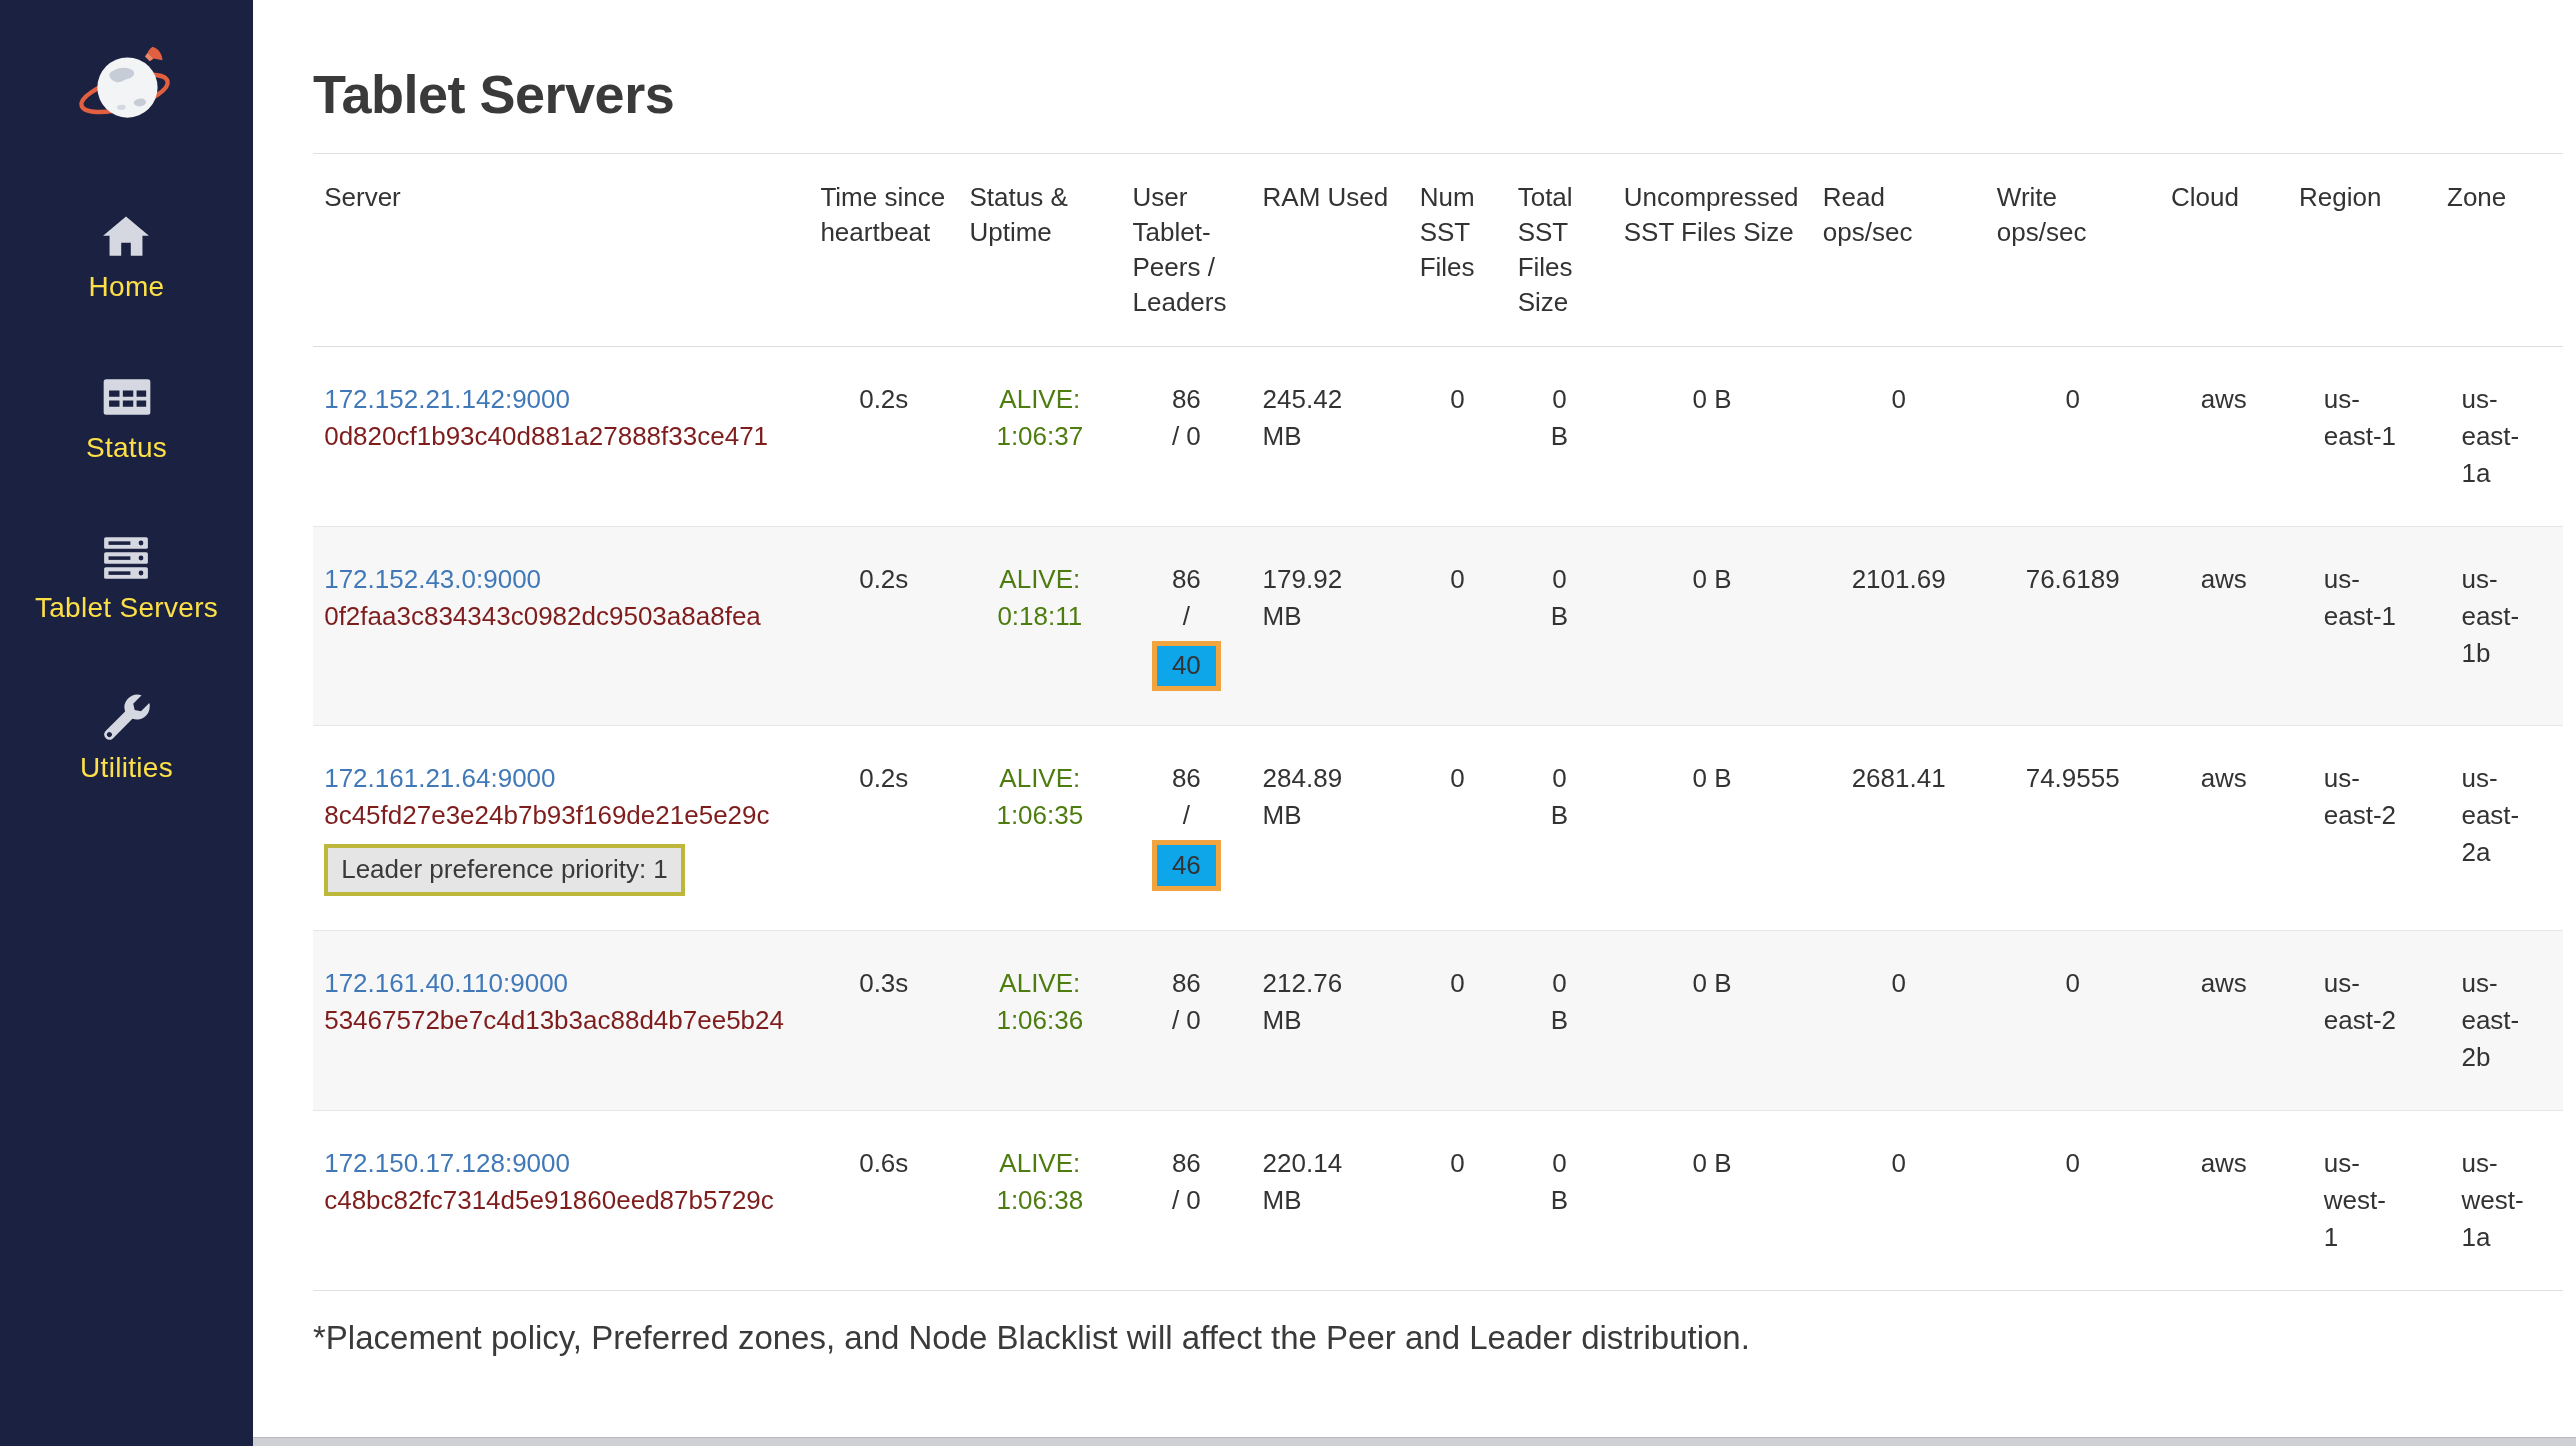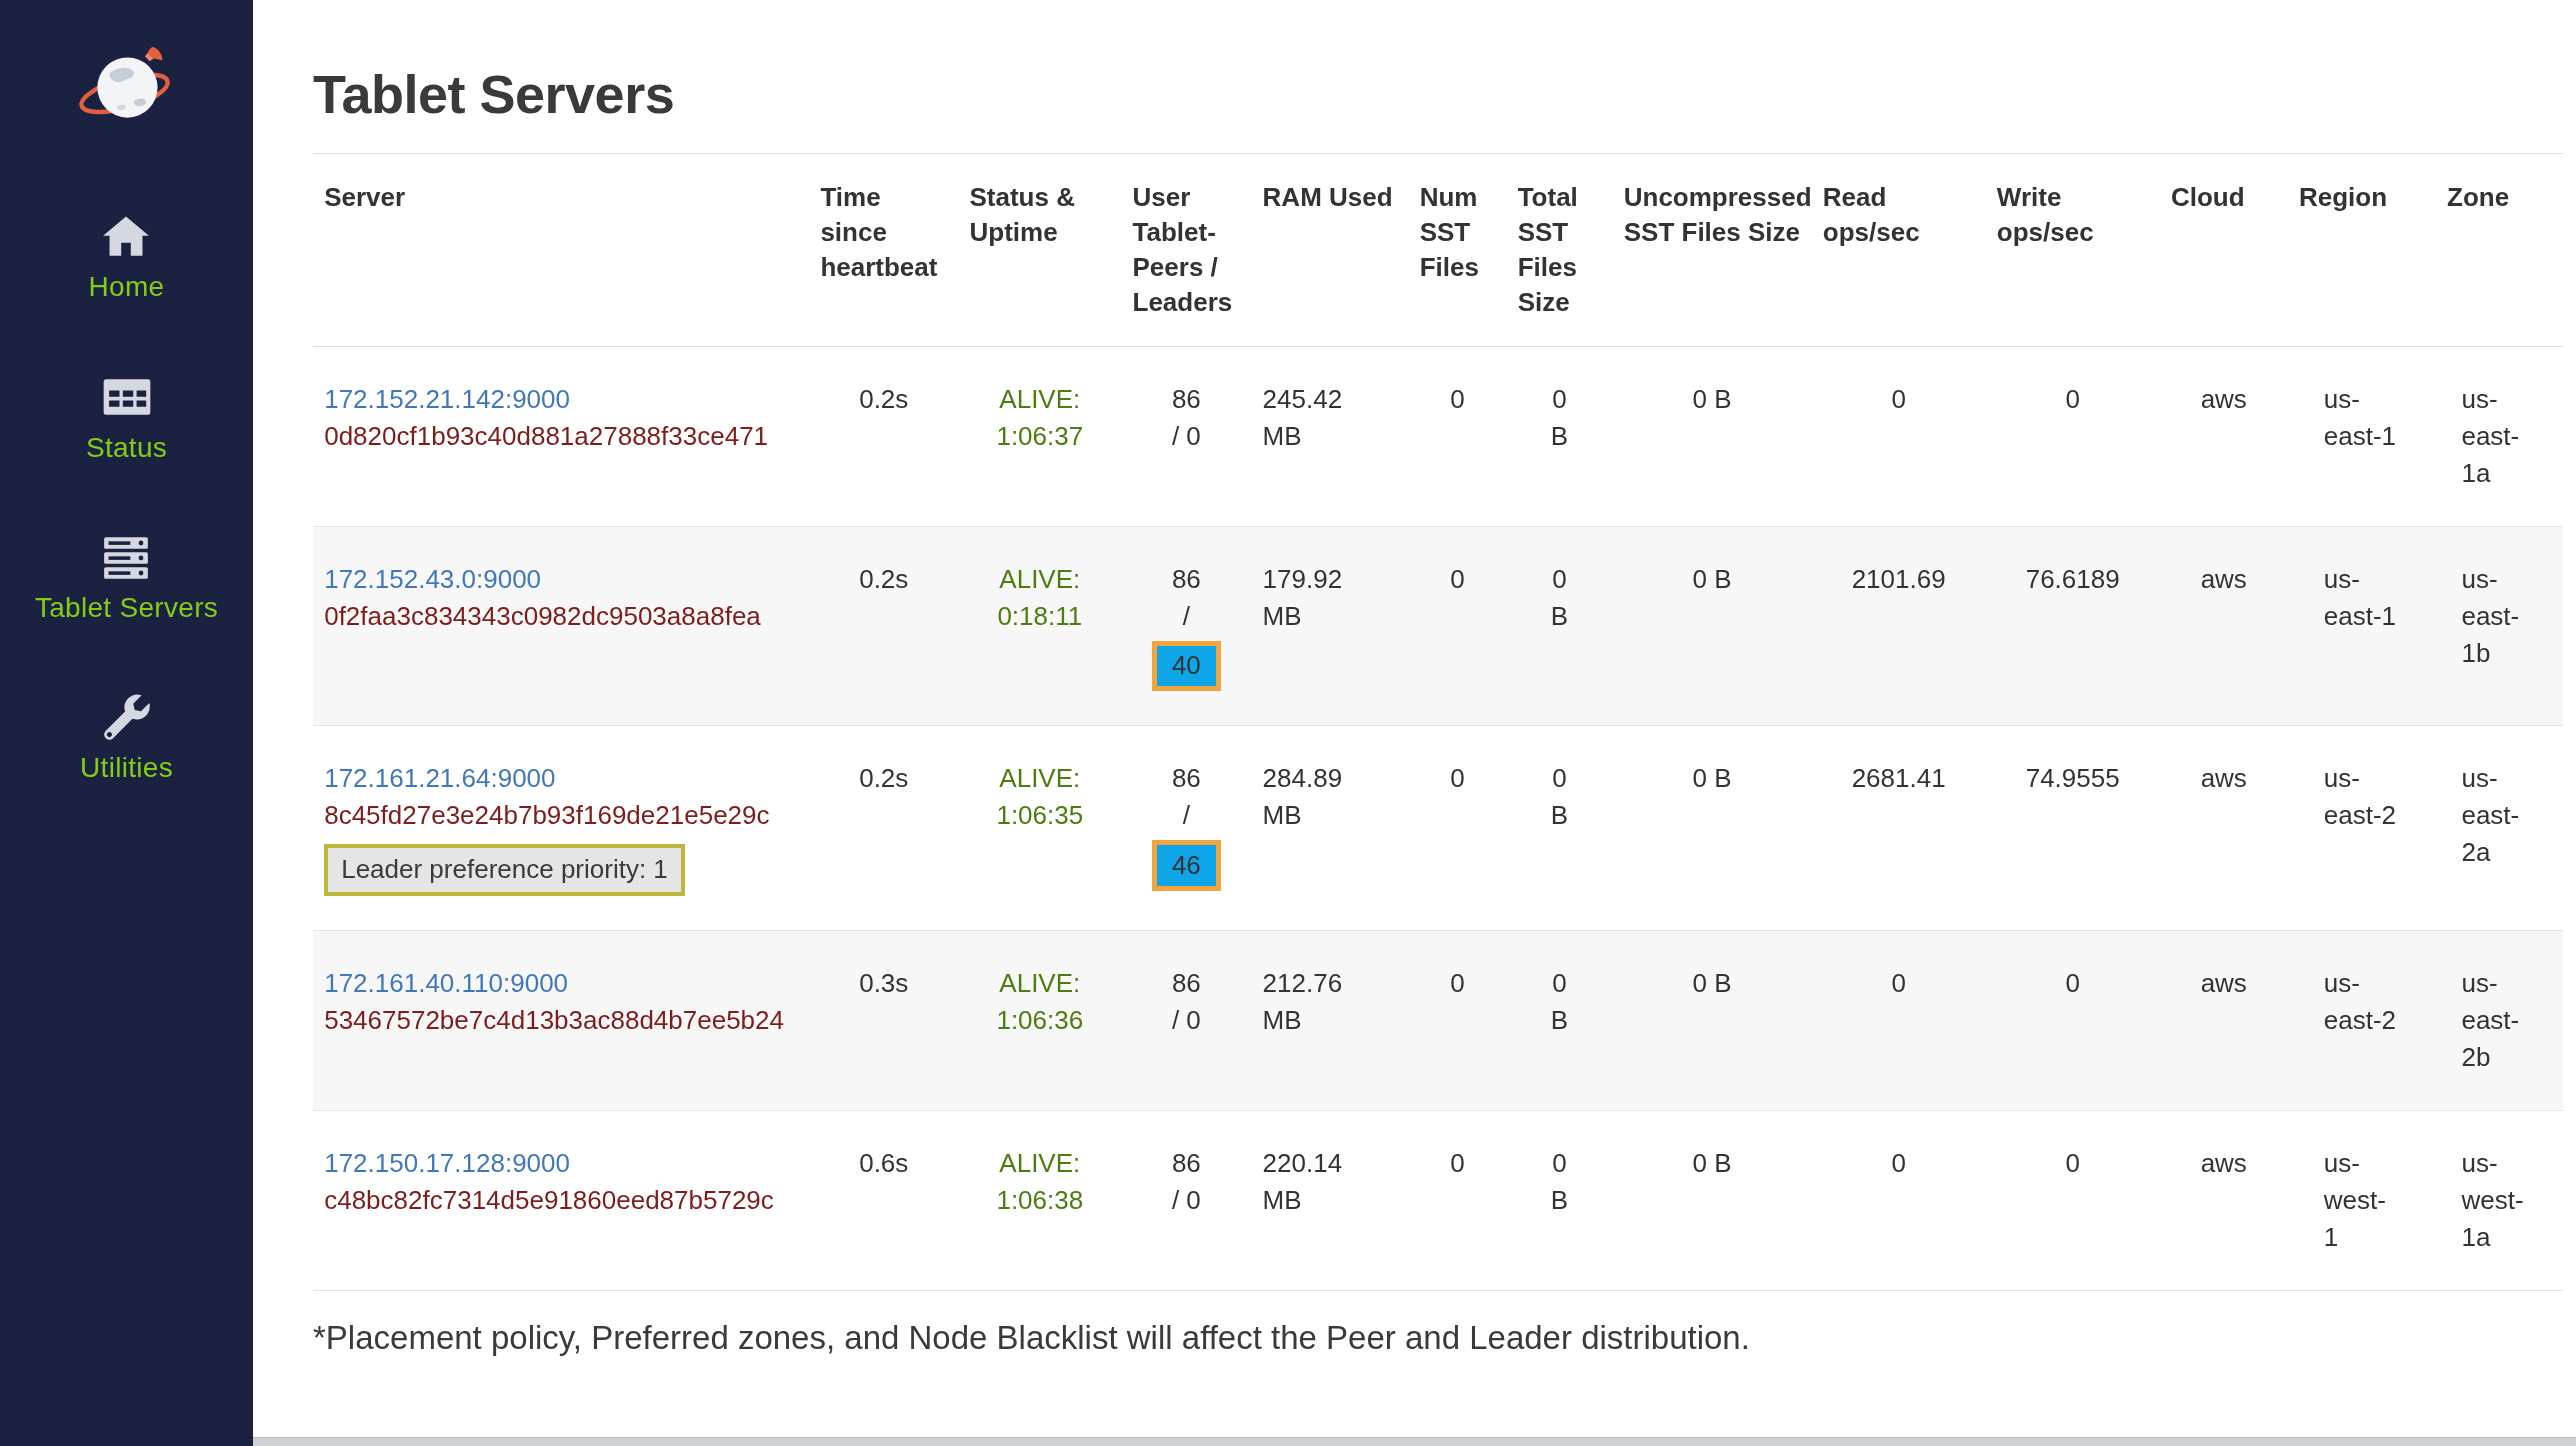--- a/index.html
+++ b/index.html
@@ -16,21 +16,21 @@
     position:absolute; left:0; top:0;
     width:253px; height:1446px;
     background:#1b2140;
     display:flex; flex-direction:column; align-items:center;
   }
   .logo { margin-top:39px; width:101px; height:95px; cursor:pointer; }
   .nav { margin-top:78px; display:flex; flex-direction:column; align-items:center; width:100%; }
   .nav-item { display:flex; flex-direction:column; align-items:center; margin-bottom:69px; cursor:pointer; }
   .nav-icon { width:52px; height:50px; }
   .nav-icon svg { width:100%; height:100%; }
-  .nav-label { margin-top:9.3px; font-size:28px; color:#84cc16; letter-spacing:0.3px; }
+  .nav-label { margin-top:9.3px; font-size:28px; color:#fde047; letter-spacing:0.3px; }
 
   
   .content {
     position:absolute; left:253px; top:0; right:0; bottom:0;
     padding:0 12px 0 60px; overflow:hidden; background:#fff;
   }
   .page-title {
     margin:63px 0 0 0;
     font-size:54px; font-weight:600; color:#3a3a3a; letter-spacing:-0.5px;
   }
@@ -43,21 +43,21 @@
   table.tservers {
     margin-top:28px;
     border-collapse:collapse; table-layout:fixed;
     width:2250px;
     border-top:0.9px solid #e0e0e0;
     border-bottom:0.9px solid #e0e0e0;
   }
   th {
     text-align:left; vertical-align:top;
     padding:26px 11.2px;
-    font-size:26px; font-weight:700; color:#333;
+    font-size:26px; font-weight:400; color:#333;
     line-height:35px;
     border-bottom:1.9px solid #dedede;
   }
   td {
     text-align:center; vertical-align:top;
     padding:34px 11.2px;
     line-height:37px;
     border-top:0.9px solid #e6e6e6;
   }
   tbody tr:first-child td { border-top:none; }

